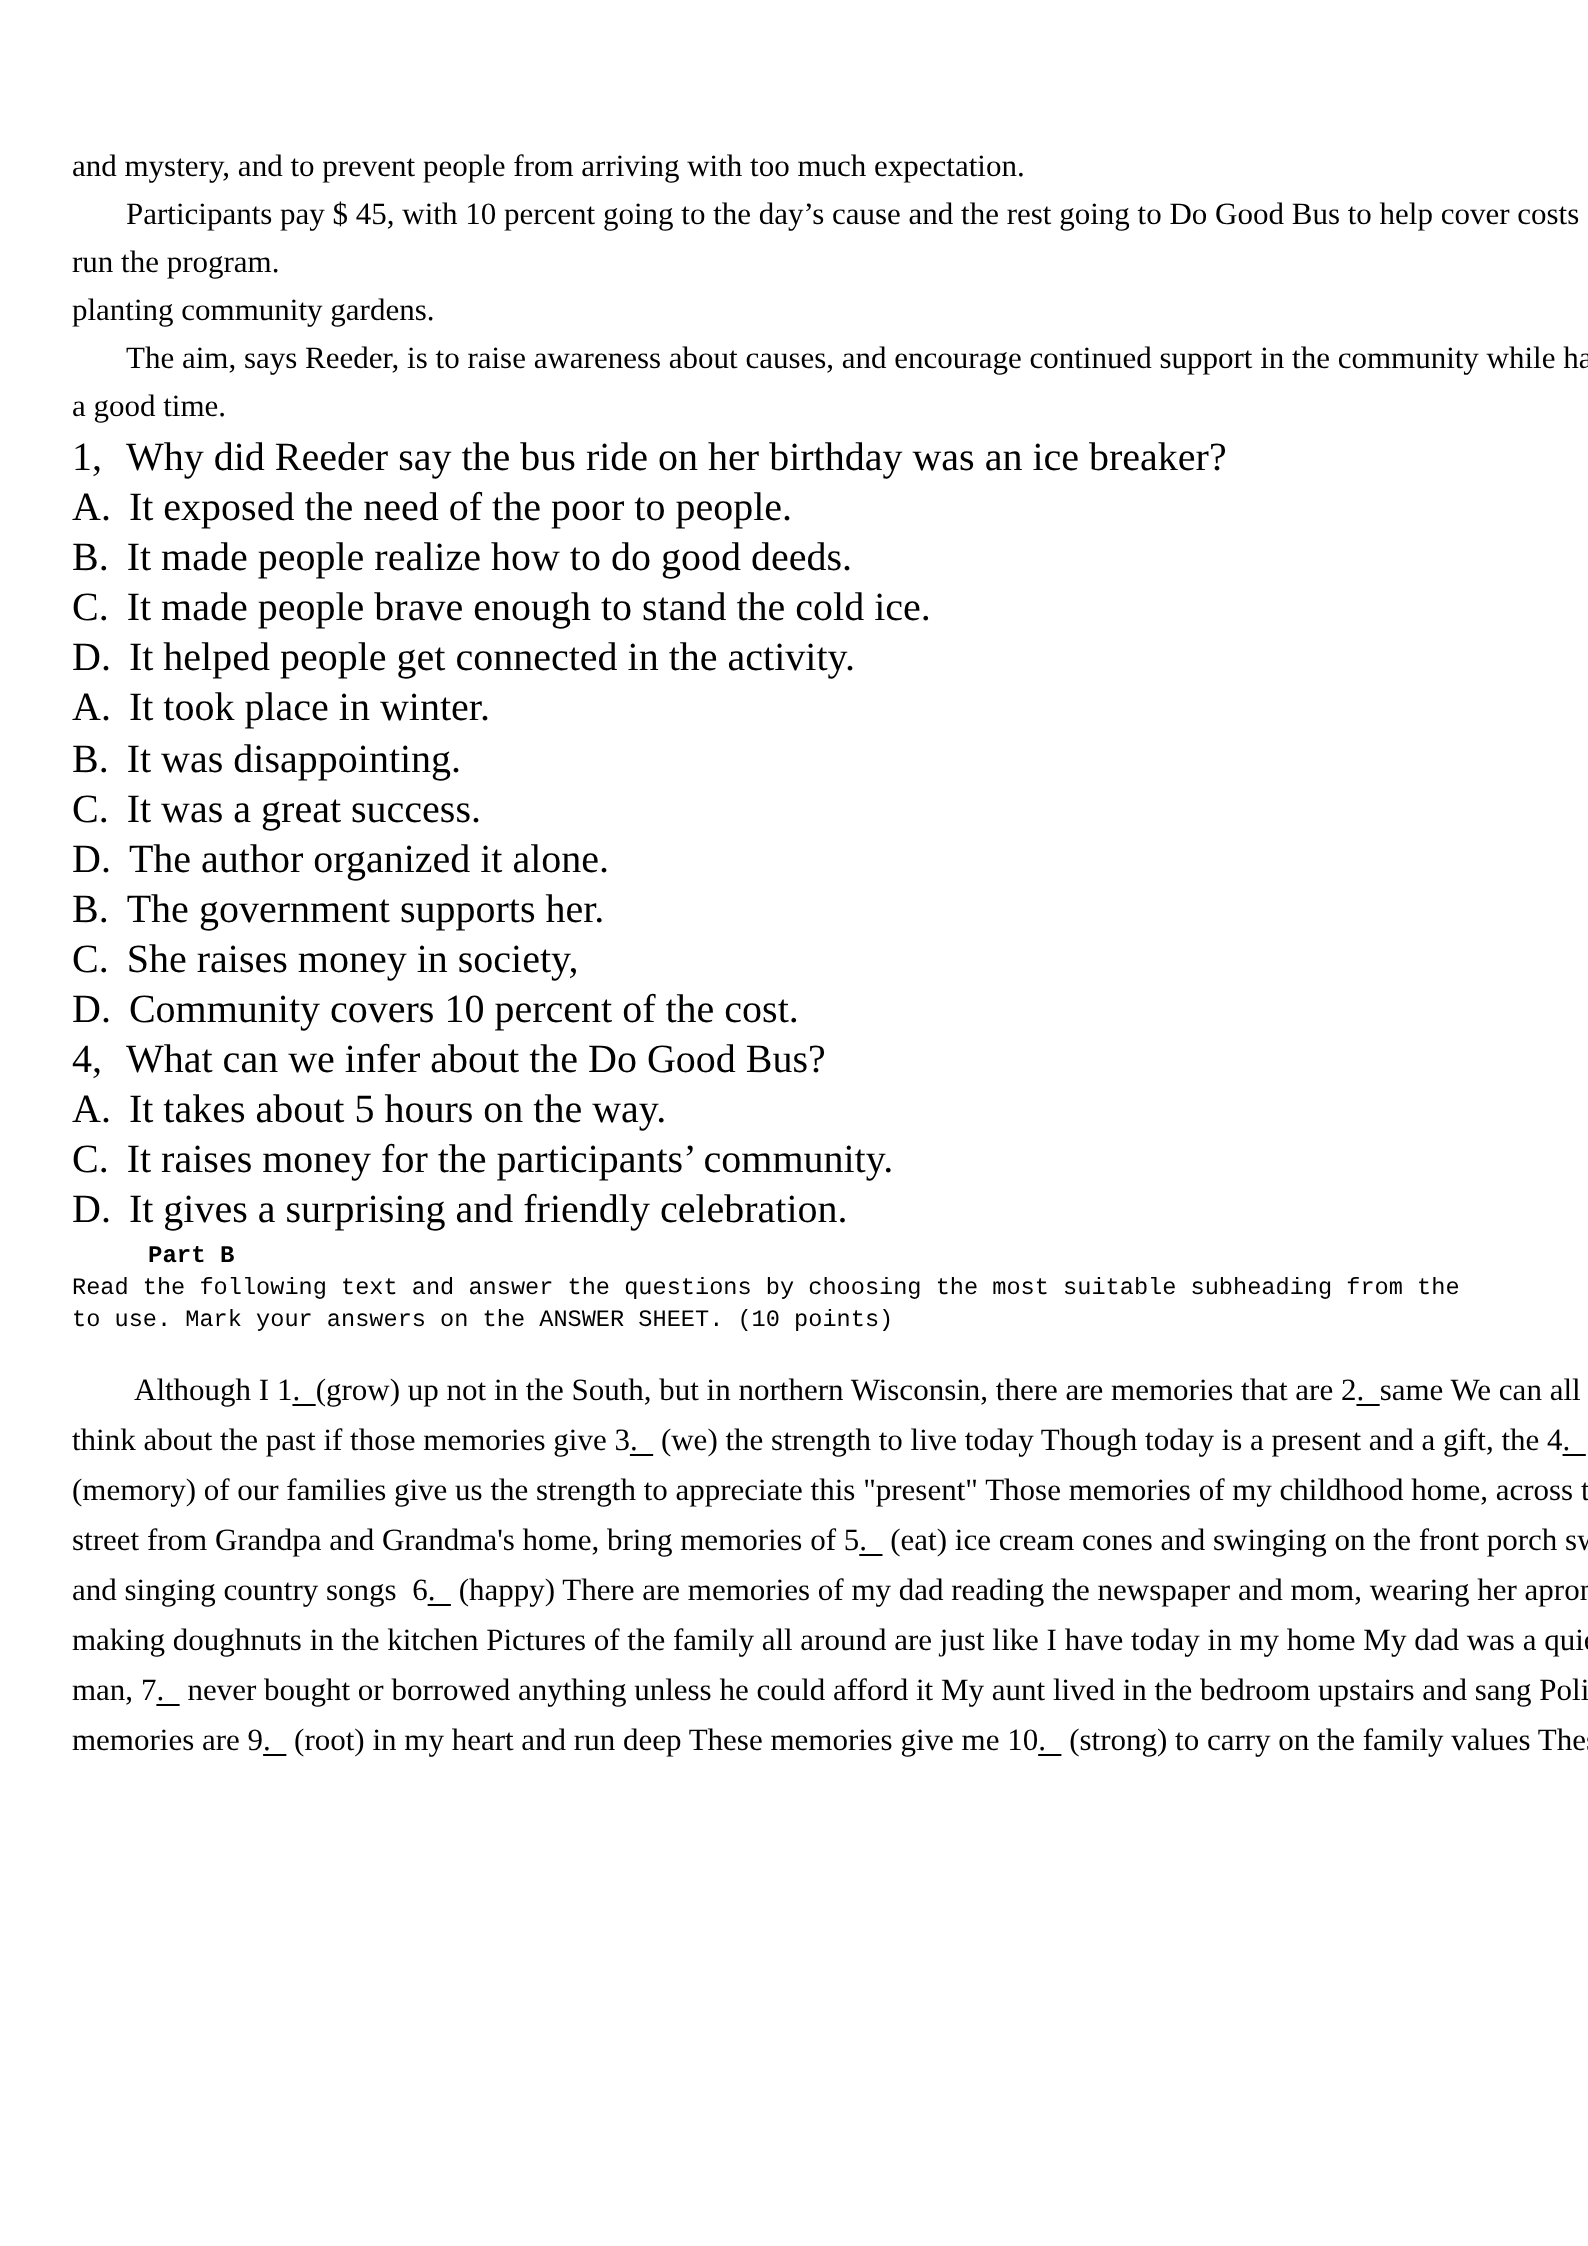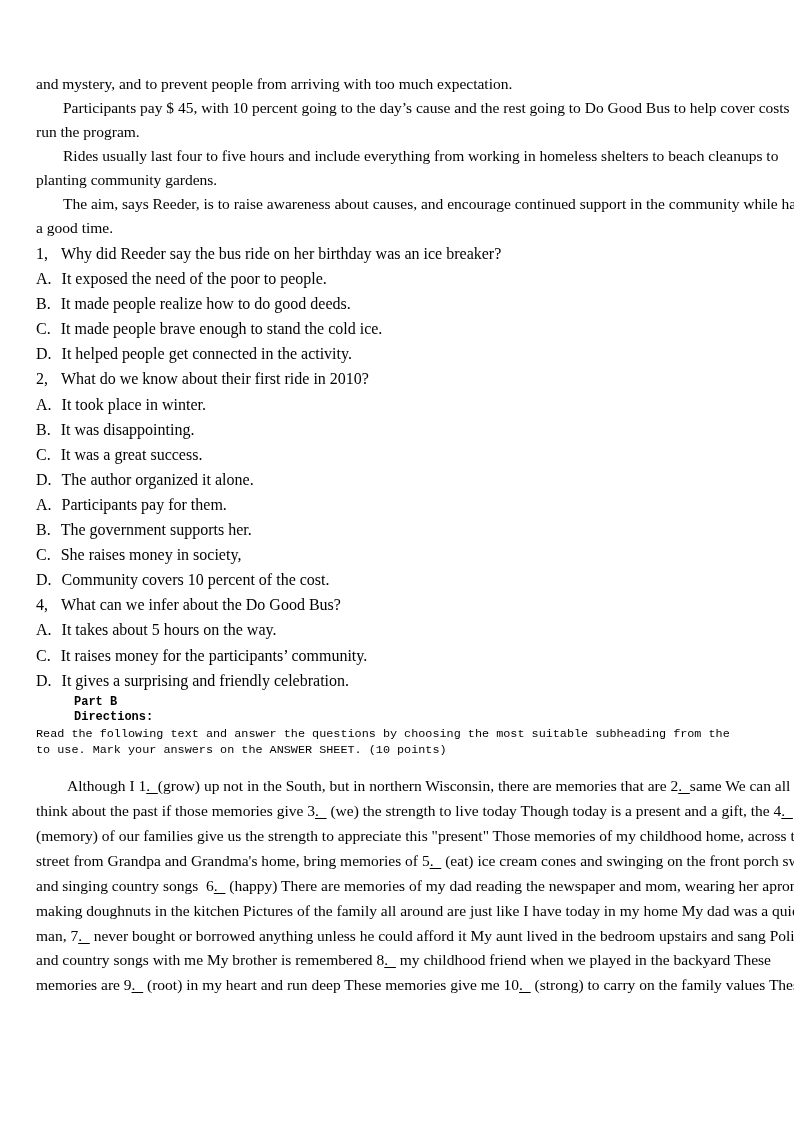--- a/index.html
+++ b/index.html
@@ -15,21 +15,21 @@
     overflow: hidden;
   }
   .passage-line {
     font-size: 15.5px;
     line-height: 24px;
     white-space: pre;
   }
   .indent1 { padding-left: 27px; }
   #questions { margin-top: 1px; }
   .q-line {
-    font-size: 16px;
+    font-size: 20px;
     line-height: 25.1px;
     white-space: pre;
   }
   .sep-ideo { display: inline-block; width: 17px; }
   .sep-full { display: inline-block; width: 14px; }
   .partb { margin-top: 2px; }
   .partb-heading, .directions-label {
     font-family: "Liberation Mono", monospace;
     font-size: 12px;
     font-weight: 700;
@@ -56,57 +56,52 @@
   }
 </style>
 </head>
 <body>
 
 <div class="page">
   <section id="passage">
       <div class="passage-line">and mystery, and to prevent people from arriving with too much expectation.</div>
       <div class="passage-line indent1">Participants pay $ 45, with 10 percent going to the day’s cause and the rest going to Do Good Bus to help cover costs and</div>
       <div class="passage-line">run the program.</div>
-      <div class="passage-line indent1">Rides usually last four to five hours and include everything from working in homeless shelters to beach cleanups to</div>
       <div class="passage-line">planting community gardens.</div>
       <div class="passage-line indent1">The aim, says Reeder, is to raise awareness about causes, and encourage continued support in the community while having</div>
       <div class="passage-line">a good time.</div>
     </section>
   <section id="questions">
       <div class="q-line"><span class="qnum">1</span><span class="sep-ideo">,</span><span>Why did Reeder say the bus ride on her birthday was an ice breaker?</span></div>
       <div class="q-line"><span class="qlabel">A</span><span class="sep-full">.</span><span>It exposed the need of the poor to people.</span></div>
       <div class="q-line"><span class="qlabel">B</span><span class="sep-full">.</span><span>It made people realize how to do good deeds.</span></div>
       <div class="q-line"><span class="qlabel">C</span><span class="sep-full">.</span><span>It made people brave enough to stand the cold ice.</span></div>
       <div class="q-line"><span class="qlabel">D</span><span class="sep-full">.</span><span>It helped people get connected in the activity.</span></div>
-      <div class="q-line"><span class="qnum">2</span><span class="sep-ideo">,</span><span>What do we know about their first ride in 2010?</span></div>
       <div class="q-line"><span class="qlabel">A</span><span class="sep-full">.</span><span>It took place in winter.</span></div>
       <div class="q-line"><span class="qlabel">B</span><span class="sep-full">.</span><span>It was disappointing.</span></div>
       <div class="q-line"><span class="qlabel">C</span><span class="sep-full">.</span><span>It was a great success.</span></div>
       <div class="q-line"><span class="qlabel">D</span><span class="sep-full">.</span><span>The author organized it alone.</span></div>
-      <div class="q-line"><span class="qlabel">A</span><span class="sep-full">.</span><span>Participants pay for them.</span></div>
       <div class="q-line"><span class="qlabel">B</span><span class="sep-full">.</span><span>The government supports her.</span></div>
       <div class="q-line"><span class="qlabel">C</span><span class="sep-full">.</span><span>She raises money in society,</span></div>
       <div class="q-line"><span class="qlabel">D</span><span class="sep-full">.</span><span>Community covers 10 percent of the cost.</span></div>
       <div class="q-line"><span class="qnum">4</span><span class="sep-ideo">,</span><span>What can we infer about the Do Good Bus?</span></div>
       <div class="q-line"><span class="qlabel">A</span><span class="sep-full">.</span><span>It takes about 5 hours on the way.</span></div>
       <div class="q-line"><span class="qlabel">C</span><span class="sep-full">.</span><span>It raises money for the participants’ community.</span></div>
       <div class="q-line"><span class="qlabel">D</span><span class="sep-full">.</span><span>It gives a surprising and friendly celebration.</span></div>
     </section>
   <section class="partb">
     <div class="partb-heading">Part B</div>
-    <div class="directions-label">Directions:</div>
     <div id="directions">
         <div class="directions-line">Read the following text and answer the questions by choosing the most suitable subheading from the</div>
         <div class="directions-line">to use. Mark your answers on the ANSWER SHEET. (10 points)</div>
       </div>
   </section>
   <section id="cloze">
       <div class="cloze-line cloze-indent"><span>Although I </span><span class="blank-num">1</span><span class="blank-fill">.&nbsp;&nbsp;</span><span>(grow) up not in the South, but in northern Wisconsin, there are memories that are </span><span class="blank-num">2</span><span class="blank-fill">.&nbsp;&nbsp;</span><span>same We can all</span></div>
       <div class="cloze-line"><span>think about the past if those memories give </span><span class="blank-num">3</span><span class="blank-fill">.&nbsp;&nbsp;</span><span> (we) the strength to live today Though today is a present and a gift, the </span><span class="blank-num">4</span><span class="blank-fill">.&nbsp;&nbsp;</span></div>
       <div class="cloze-line"><span>(memory) of our families give us the strength to appreciate this "present" Those memories of my childhood home, across the</span></div>
       <div class="cloze-line"><span>street from Grandpa and Grandma's home, bring memories of </span><span class="blank-num">5</span><span class="blank-fill">.&nbsp;&nbsp;</span><span> (eat) ice cream cones and swinging on the front porch swing</span></div>
       <div class="cloze-line"><span>and singing country songs  </span><span class="blank-num">6</span><span class="blank-fill">.&nbsp;&nbsp;</span><span> (happy) There are memories of my dad reading the newspaper and mom, wearing her apron and</span></div>
       <div class="cloze-line"><span>making doughnuts in the kitchen Pictures of the family all around are just like I have today in my home My dad was a quiet</span></div>
       <div class="cloze-line"><span>man, </span><span class="blank-num">7</span><span class="blank-fill">.&nbsp;&nbsp;</span><span> never bought or borrowed anything unless he could afford it My aunt lived in the bedroom upstairs and sang Polish</span></div>
-      <div class="cloze-line"><span>and country songs with me My brother is remembered </span><span class="blank-num">8</span><span class="blank-fill">.&nbsp;&nbsp;</span><span> my childhood friend when we played in the backyard These</span></div>
       <div class="cloze-line"><span>memories are </span><span class="blank-num">9</span><span class="blank-fill">.&nbsp;&nbsp;</span><span> (root) in my heart and run deep These memories give me </span><span class="blank-num">10</span><span class="blank-fill">.&nbsp;&nbsp;</span><span> (strong) to carry on the family values These</span></div>
     </section>
 </div>
 
 </body></html>

